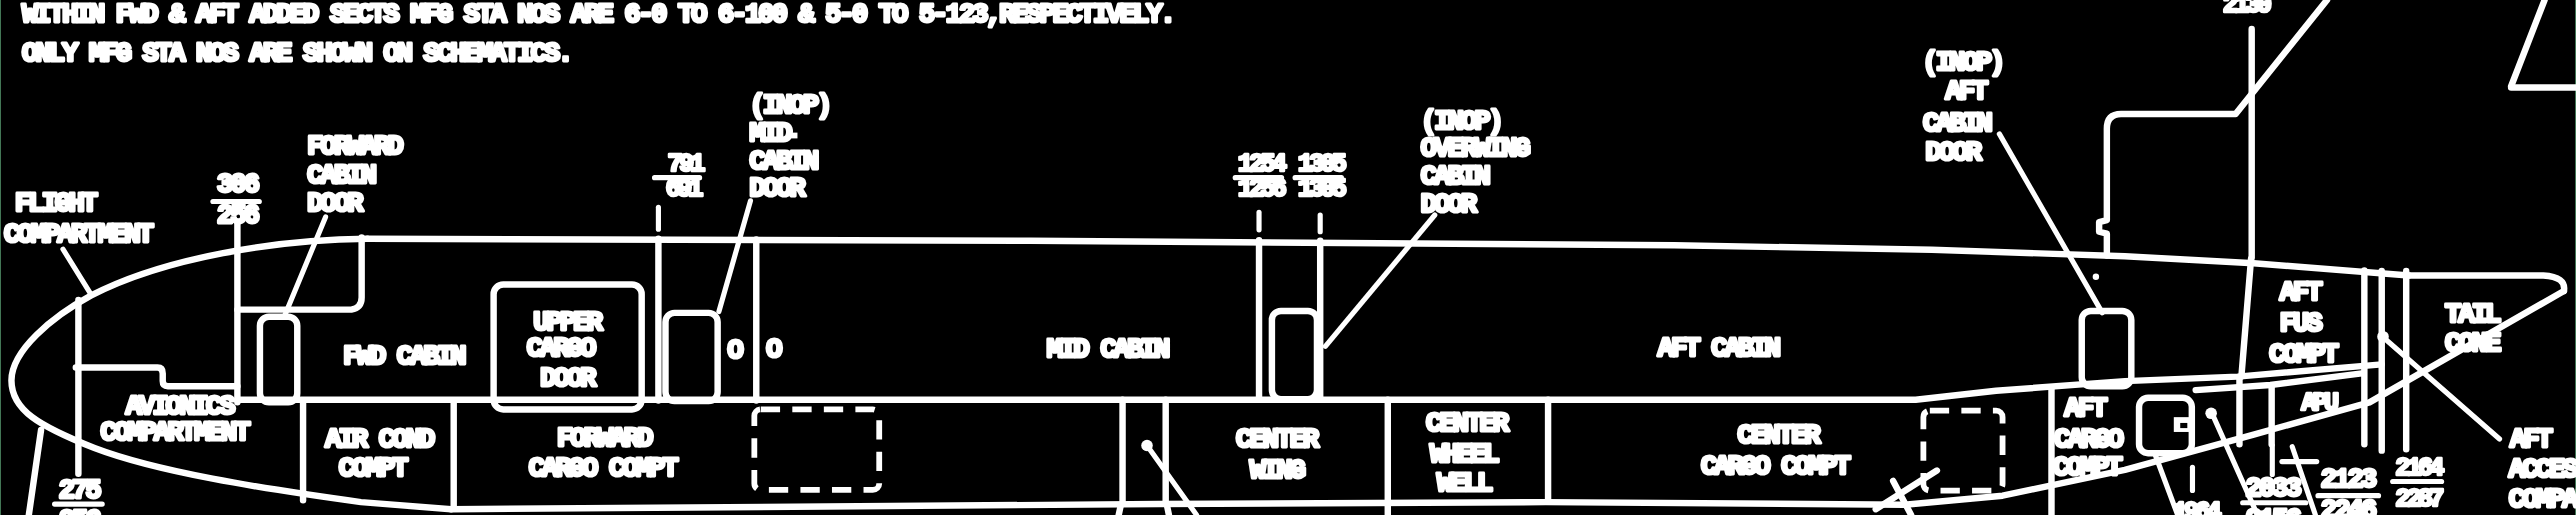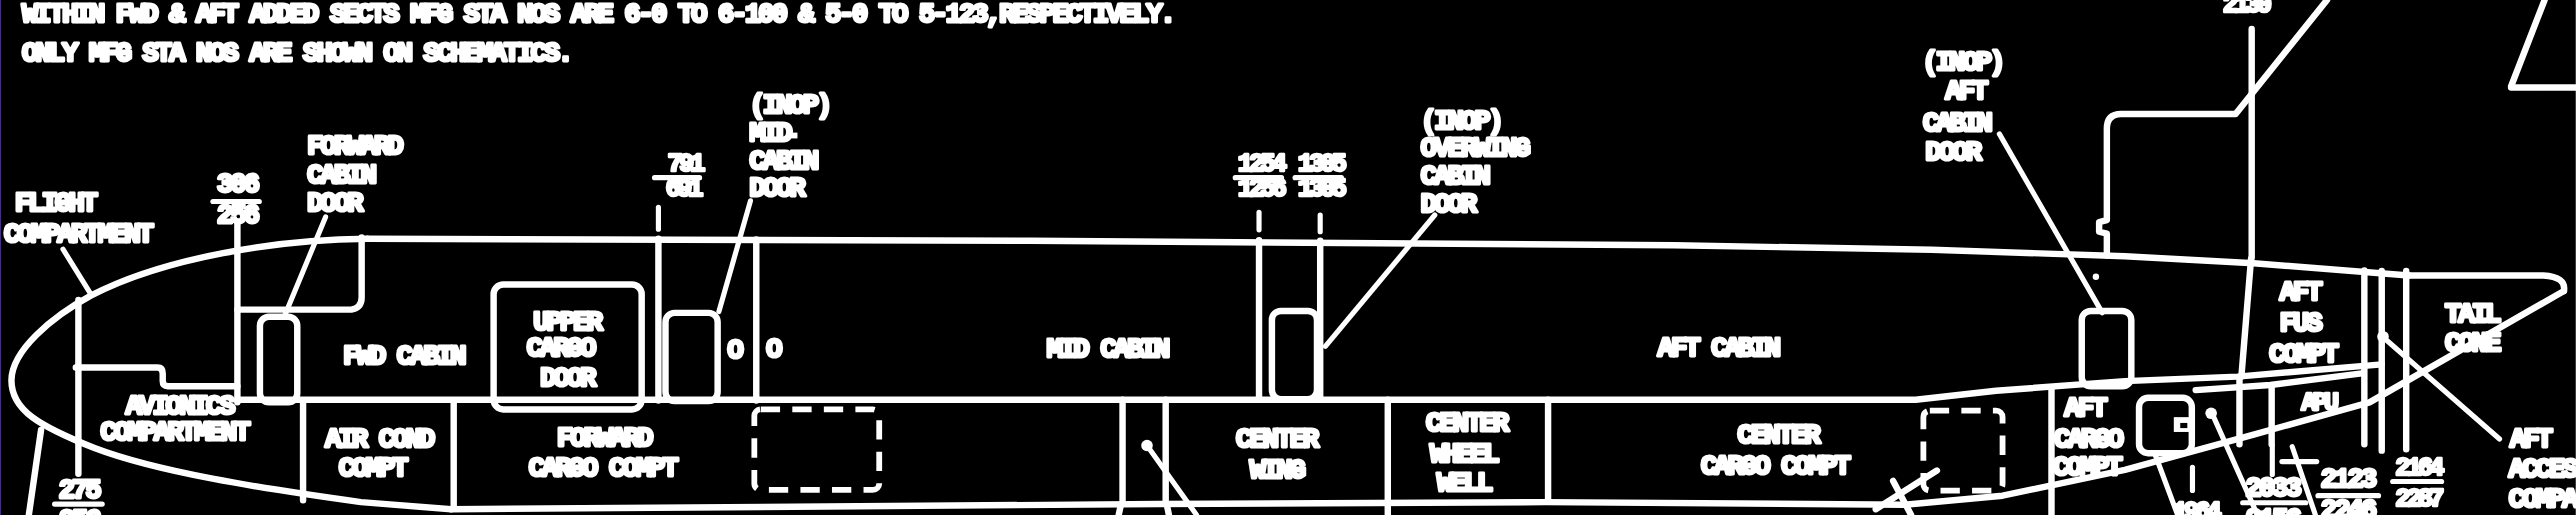--- a/index.html
+++ b/index.html
@@ -1,16 +1,16 @@
 <!DOCTYPE html>
 <html style="font-size:10.3px"><head>
 <meta charset="utf-8">
 <style>
   html,body{margin:0;padding:0;background:#000;}
-  #page{position:relative;width:2576px;height:515px;background:#8b5cf6;overflow:hidden;}
+  #page{position:relative;width:2576px;height:515px;background:#86efac;overflow:hidden;}
   svg{position:absolute;left:0;top:0;}
   text{font-family:"Liberation Mono",monospace;font-weight:bold;fill:#fff;}
   .lb{font-size:43px;letter-spacing:-5px;stroke:#fff;stroke-width:4.6px;stroke-linejoin:round;}
   .fr{font-size:40px;letter-spacing:-6.5px;stroke:#fff;stroke-width:4.2px;stroke-linejoin:round;}
   .ln{fill:none;stroke:#fff;stroke-width:10;stroke-linecap:round;stroke-linejoin:round;}
   .lt{fill:none;stroke:#fff;stroke-width:8;stroke-linecap:round;stroke-linejoin:round;}
   .dsh{fill:none;stroke:#fff;stroke-width:9;stroke-dasharray:30 19;stroke-linecap:butt;}
 </style>
 </head>
 <body>

